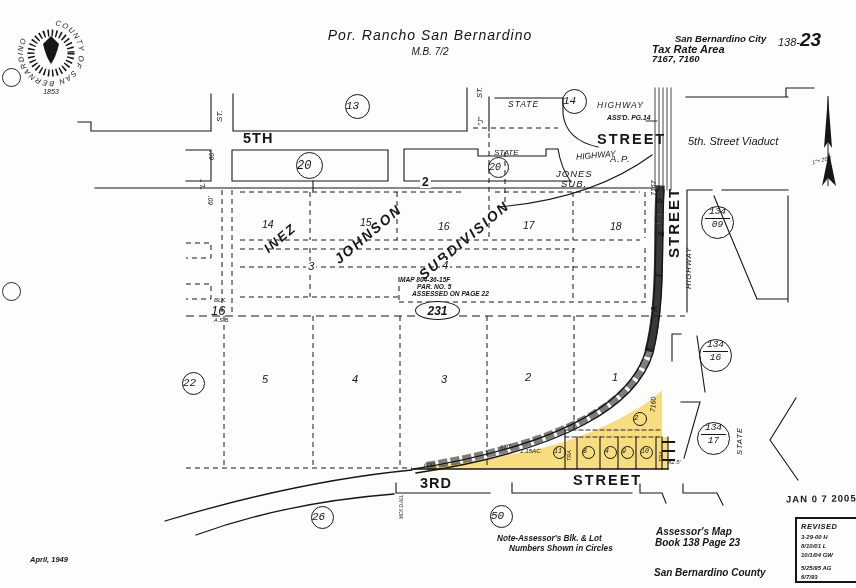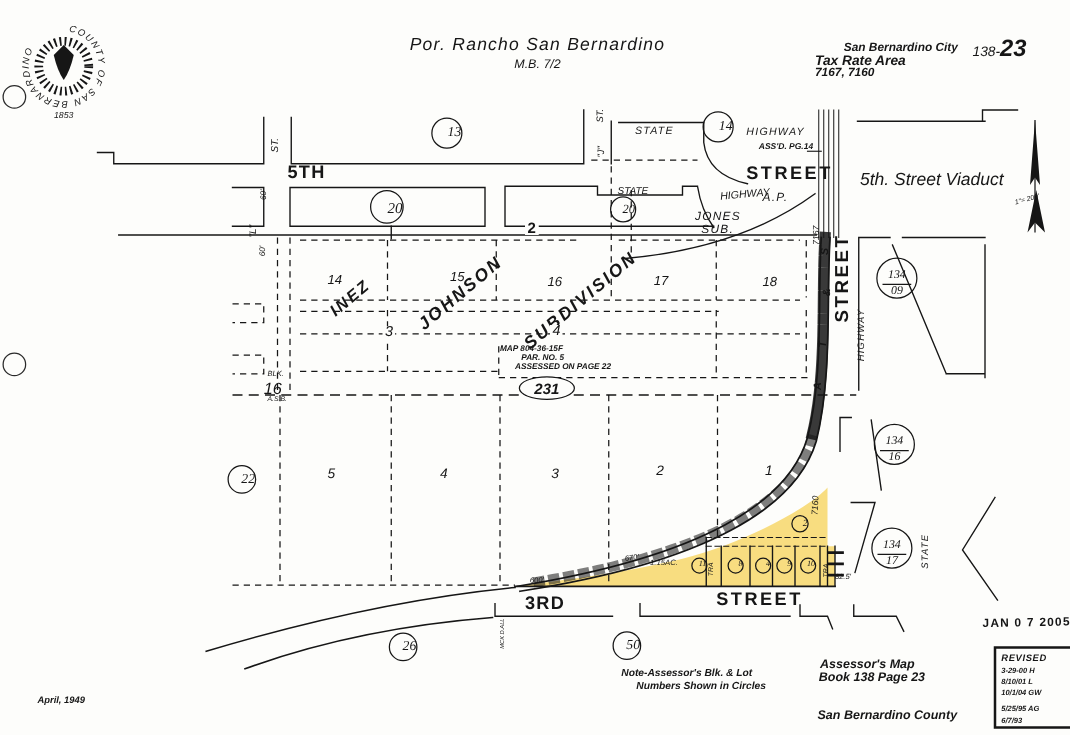--- a/index.html
+++ b/index.html
@@ -3,22 +3,22 @@
 <meta charset="utf-8">
 <style>
   html,body{margin:0;padding:0;background:#e8e8e4;}
   #page{position:relative;width:856px;height:588px;background:#fdfdfb;overflow:hidden;
         font-family:"Liberation Sans",sans-serif;color:#161616;}
   .t{position:absolute;font-family:"Liberation Sans",sans-serif;font-style:italic;
      color:#161616;white-space:nowrap;line-height:1;}
   .b{font-style:normal;font-weight:bold;}
   .bi{font-weight:bold;}
   .circ{position:absolute;border:1.4px solid #161616;border-radius:50%;display:flex;
-        align-items:center;justify-content:flex-end;font-style:italic;line-height:1;
-        font-family:Liberation Serif, serif;color:#161616;box-sizing:border-box;}
+        align-items:center;justify-content:flex-start;font-style:italic;line-height:1;
+        font-family:Liberation Mono, monospace;color:#161616;box-sizing:border-box;}
   .frac{flex-direction:column;}
   .frac .fn{border-bottom:1.2px solid #161616;padding:0 4px 1px;}
   .frac .fd{padding-top:1px;}
   .oval{position:absolute;border:1.6px solid #161616;border-radius:50%;display:flex;
         align-items:center;justify-content:center;font-style:italic;font-weight:bold;
         background:#fdfdfb;box-sizing:border-box;}
   .hole{position:absolute;width:17px;height:17px;border:1.6px solid #2a2a2a;border-radius:50%;left:2px;}
   #lineart{position:absolute;left:0;top:0;}
   #revbox{position:absolute;left:795px;top:517px;width:78px;height:66px;border:2px solid #161616;
           background:#fdfdfb;font-size:6px;font-style:italic;font-weight:bold;line-height:1.5;
@@ -142,30 +142,30 @@
     </div>
   <div class="circ frac" style="left:699px;top:339px;width:33px;height:33px;font-size:9.5px;">
     <span class="fn">134</span>
       <span class="fd">16</span>
     </div>
   <div class="circ frac" style="left:697px;top:422px;width:33px;height:33px;font-size:9.5px;">
     <span class="fn">134</span>
       <span class="fd">17</span>
     </div>
 
-  <div class="t b" style="left:230px;top:131px;font-size:14.5px;letter-spacing:1px;">5TH</div>
+  <div class="t b" style="left:243px;top:131px;font-size:14.5px;letter-spacing:1px;">5TH</div>
   <div class="t b" style="left:597px;top:132px;font-size:14.5px;letter-spacing:2px;">STREET</div>
   <div class="t b" style="left:420px;top:476px;font-size:14.5px;letter-spacing:1px;">3RD</div>
   <div class="t b" style="left:573px;top:473px;font-size:14.5px;letter-spacing:2px;">STREET</div>
   <div class="t" style="left:216px;top:122px;font-size:8px;transform-origin:0 0;transform:rotate(-90deg);">ST.</div>
   <div class="t" style="left:476px;top:98px;font-size:7.5px;transform-origin:0 0;transform:rotate(-90deg);">ST.</div>
   <div class="t" style="left:477px;top:126px;font-size:7.5px;transform-origin:0 0;transform:rotate(-90deg);">"J"</div>
   <div class="t" style="left:199px;top:190px;font-size:8px;transform-origin:0 0;transform:rotate(-90deg);">"L"</div>
   <div class="t b" style="left:666px;top:258px;font-size:15px;letter-spacing:2px;transform-origin:0 0;transform:rotate(-90deg);">STREET</div>
-  <div class="t" style="left:688px;top:136px;font-size:14px;">5th. Street  Viaduct</div>
+  <div class="t" style="left:688px;top:136px;font-size:11px;">5th. Street  Viaduct</div>
   <div class="t" style="left:400px;top:519px;font-size:4.6px;transform-origin:0 0;transform:rotate(-90deg);">MCK D.ALL</div>
 
   <div class="t" style="left:508px;top:100px;font-size:8.5px;letter-spacing:1px;">STATE</div>
   <div class="t" style="left:597px;top:101px;font-size:8.5px;letter-spacing:1px;">HIGHWAY</div>
   <div class="t bi" style="left:607px;top:115px;font-size:6.8px;">ASS'D. PG.14</div>
   <div class="t" style="left:494px;top:149px;font-size:8px;">STATE</div>
   <div class="t" style="left:576px;top:151px;font-size:8.5px;transform:rotate(-5deg);">HIGHWAY</div>
   <div class="t" style="left:685px;top:289px;font-size:7.5px;letter-spacing:1px;transform-origin:0 0;transform:rotate(-90deg);">HIGHWAY</div>
   <div class="t" style="left:736px;top:455px;font-size:7.5px;letter-spacing:1px;transform-origin:0 0;transform:rotate(-90deg);">STATE</div>
 

